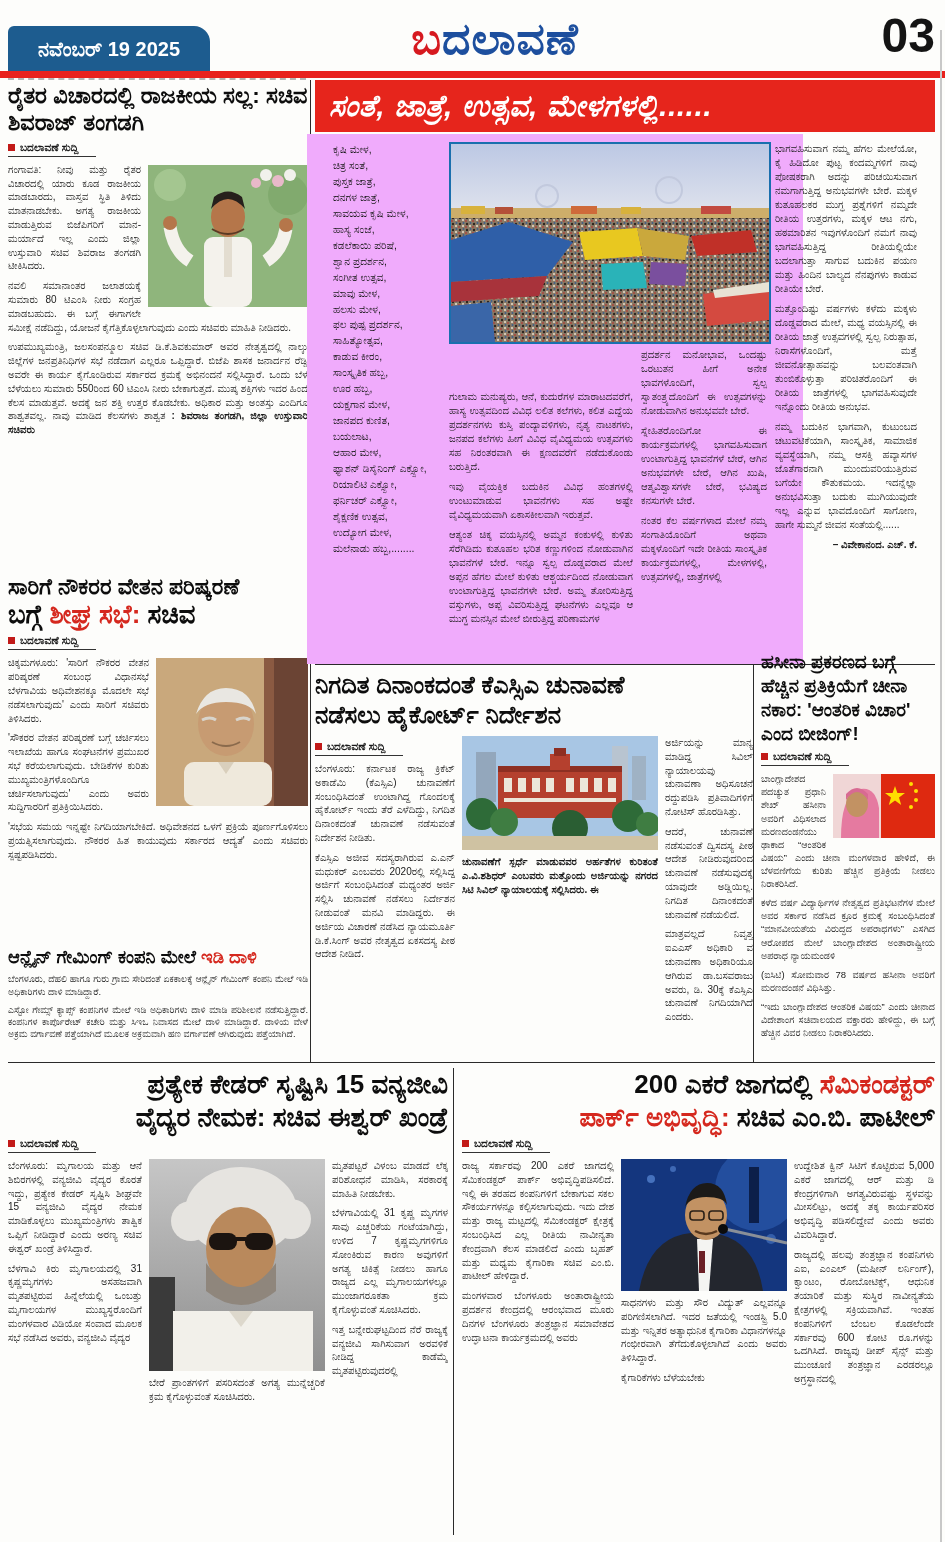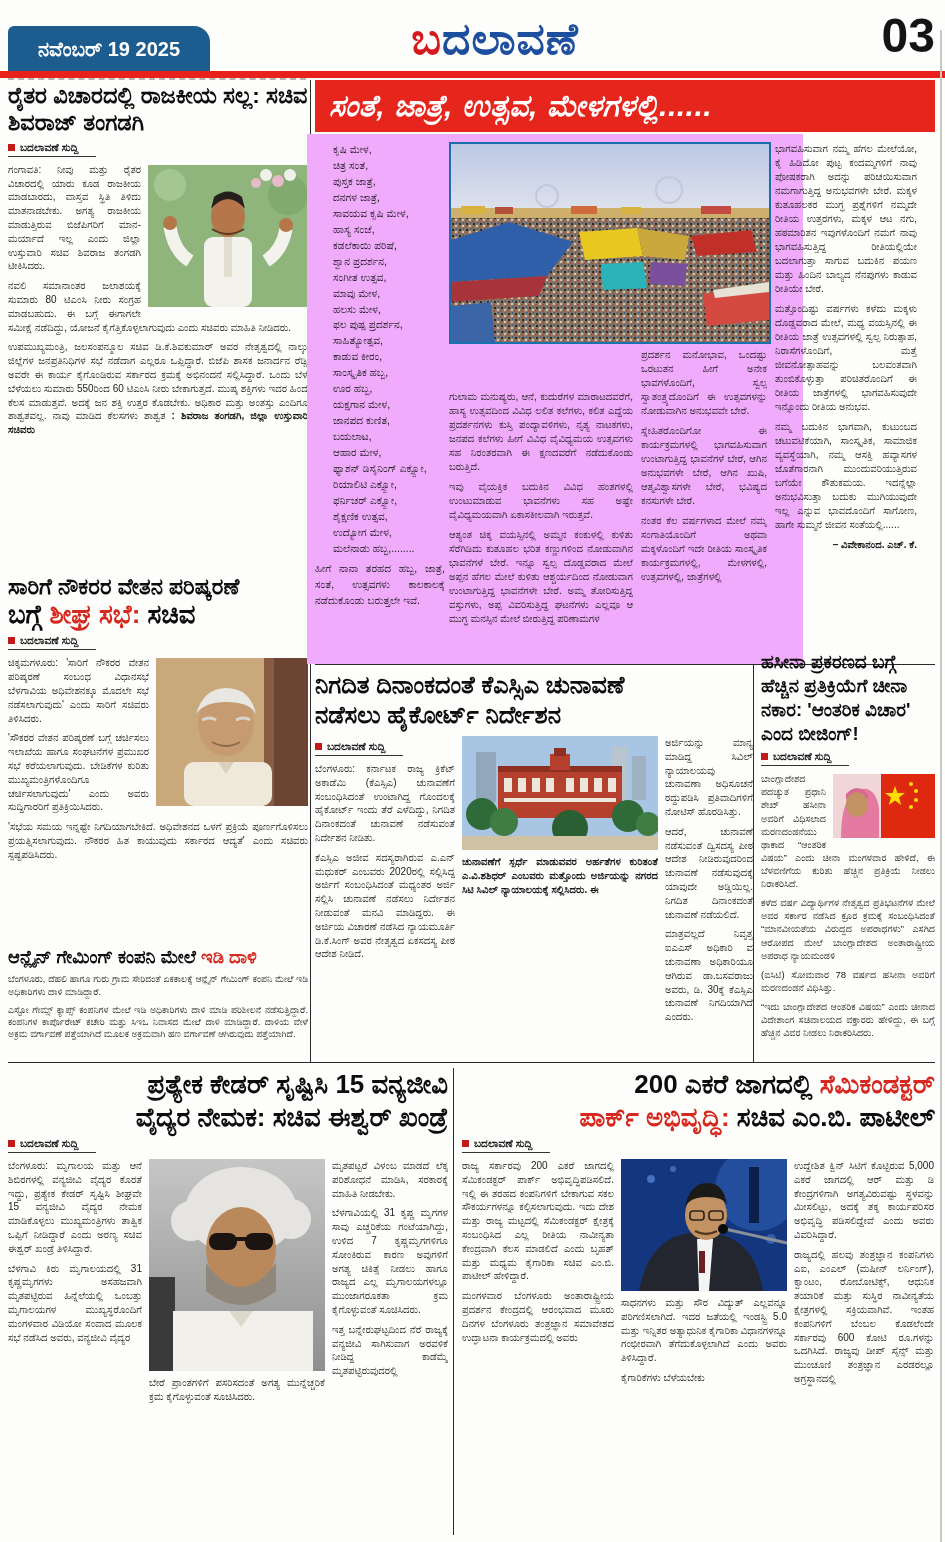--- a/index.html
+++ b/index.html
@@ -171,21 +171,20 @@
       <div>ಯಕ್ಷಗಾನ ಮೇಳ,</div>
       <div>ಜಾನಪದ ಕುಣಿತ,</div>
       <div>ಬಯಲಾಟ,</div>
       <div>ಆಹಾರ ಮೇಳ,</div>
       <div>ಫ್ಯಾಶನ್ ಡಿಸೈನಿಂಗ್ ಎಕ್ಸ್ಪೋ,</div>
       <div>ರಿಯಾಲಿಟಿ ಎಕ್ಸ್ಪೋ,</div>
       <div>ಫರ್ನಿಚರ್ ಎಕ್ಸ್ಪೋ,</div>
       <div>ಶೈಕ್ಷಣಿಕ ಉತ್ಸವ,</div>
       <div>ಉದ್ಯೋಗ ಮೇಳ,</div>
       <div>ಮಲೆನಾಡು ಹಬ್ಬ,........</div>
-      <div class="intro">ಹೀಗೆ ನಾನಾ ತರಹದ ಹಬ್ಬ, ಜಾತ್ರೆ, ಸಂತೆ, ಉತ್ಸವಗಳು ಕಾಲಕಾಲಕ್ಕೆ ನಡೆದುಕೊಂಡು ಬರುತ್ತಲೇ ಇವೆ.</div>
     </div>
 
     <svg class="abs f-photo" width="318" height="198" viewBox="0 0 318 198">
       <defs>
         <linearGradient id="skyg" x1="0" y1="0" x2="0" y2="1">
           <stop offset="0" stop-color="#bcc8e4"></stop>
             <stop offset="1" stop-color="#e3e6ee"></stop>
         </linearGradient>
         <pattern id="crowd" width="7" height="6" patternUnits="userSpaceOnUse">
           <rect width="7" height="6" fill="#8a7a66"></rect>

